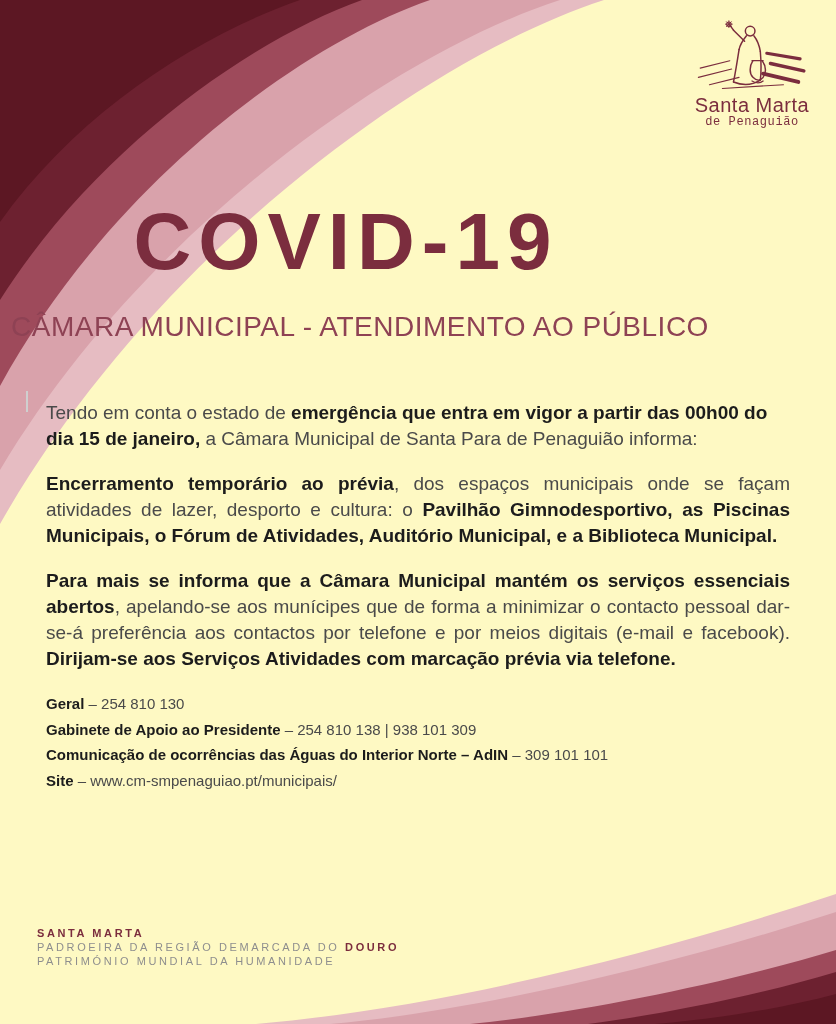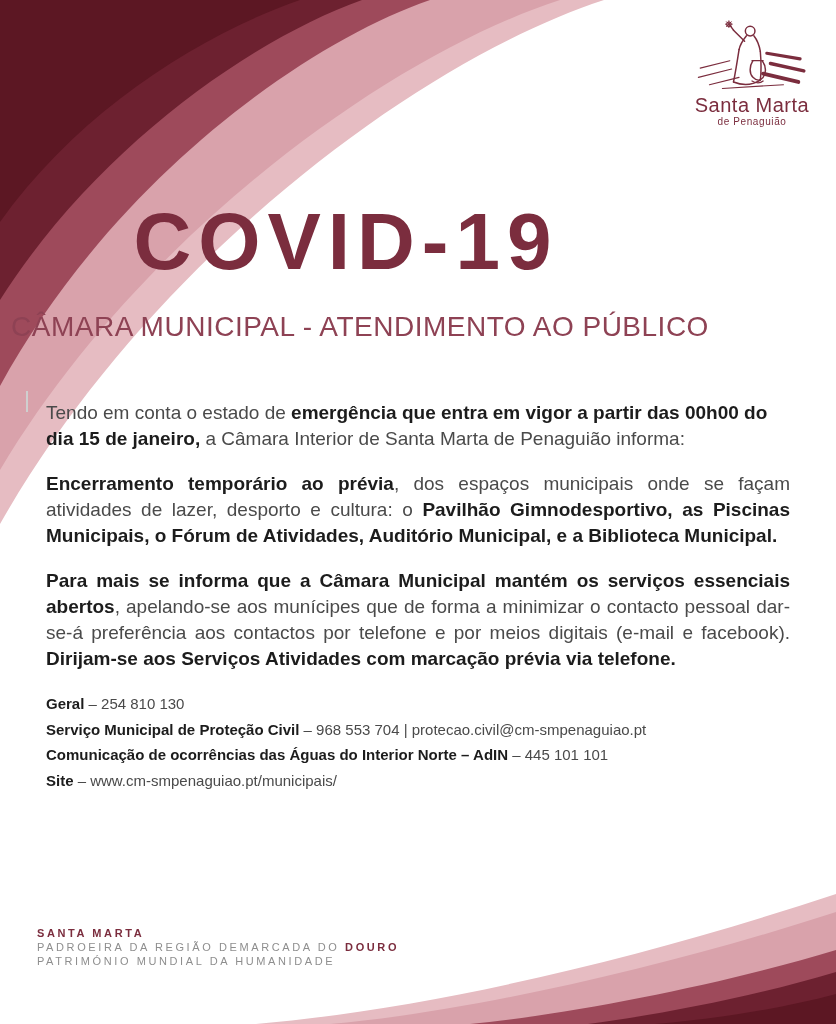--- a/index.html
+++ b/index.html
@@ -3,31 +3,31 @@
 <meta charset="utf-8">
 <style>
   :root{
     --dark:#5c1723; --dark2:#6d2130; --mid:#9e4a5b;
     --pink:#d9a2ab; --pinklight:#e6bcc2;
     --title:#7b2d3e; --subtitle:#8e4254;
     --body:#4a4a4a; --bodybold:#1c1c1c; --gray:#8e8e8e;
   }
   *{margin:0;padding:0;box-sizing:border-box;}
   html,body{background:#e8e8e8;font-family:"Liberation Sans","DejaVu Sans",sans-serif;}
-  .poster{position:relative;width:836px;height:1024px;margin:0 auto;background:#ffffff;overflow:hidden;}
+  .poster{position:relative;width:836px;height:1024px;margin:0 auto;background:#fef9c3;overflow:hidden;}
   .deco{position:absolute;left:0;width:836px;pointer-events:none;}
   .deco.top{top:0;height:530px;}
   .deco.bottom{bottom:0;height:200px;}
   .f-dark{fill:var(--dark);} .f-dark2{fill:var(--dark2);} .f-mid{fill:var(--mid);}
   .f-pink{fill:var(--pink);} .f-pinklight{fill:var(--pinklight);}
 
   .logo{position:absolute;left:672px;top:20px;width:160px;text-align:center;color:var(--title);}
   .logo svg{display:block;margin:0 auto;}
   .logo .name{font-size:20px;letter-spacing:.5px;line-height:22px;}
-  .logo .region{font-size:10px;letter-spacing:.6px;line-height:12px;}
+  .logo .region{font-size:12px;letter-spacing:.6px;line-height:12px;font-family:Liberation Mono, monospace;}
 
   .title{position:absolute;left:0;top:196px;width:692px;text-align:center;
     font-size:80px;font-weight:bold;letter-spacing:7px;line-height:92px;color:var(--title);}
   .subtitle{position:absolute;left:0;top:311px;width:720px;text-align:center;
     font-size:28px;font-weight:normal;letter-spacing:.5px;color:var(--subtitle);}
 
   .tick{position:absolute;left:26px;top:391px;width:2px;height:21px;background:#cfcfcf;}
 
   .body{position:absolute;left:46px;top:400px;width:744px;color:var(--body);
     font-size:19px;line-height:26px;}
@@ -94,28 +94,28 @@
     <div class="name">Santa Marta</div>
     <div class="region">de Penaguião</div>
   </div>
 
   <h1 class="title">COVID-19</h1>
   <h2 class="subtitle">CÂMARA MUNICIPAL - ATENDIMENTO AO PÚBLICO</h2>
 
   <div class="tick"></div>
 
   <div class="body">
-    <p><span>Tendo em conta o estado de </span><span class="b">emergência que entra em vigor a partir das 00h00 do dia 15 de janeiro,</span><span> a Câmara Interior de Santa Marta de Penaguião informa:</span></p>
+    <p><span>Tendo em conta o estado de </span><span class="b">emergência que entra em vigor a partir das 00h00 do dia 15 de janeiro,</span><span> a Câmara Municipal de Santa Para de Penaguião informa:</span></p>
     <p class="just"><span class="b">Encerramento temporário ao prévia</span><span>, dos espaços municipais onde se façam atividades de lazer, desporto e cultura: o </span><span class="b">Pavilhão Gimnodesportivo, as Piscinas Municipais, o Fórum de Atividades, Auditório Municipal, e a Biblioteca Municipal.</span></p>
     <p class="just"><span class="b">Para mais se informa que a Câmara Municipal mantém os serviços essenciais abertos</span><span>, apelando-se aos munícipes que de forma a minimizar o contacto pessoal dar-se-á preferência aos contactos por telefone e por meios digitais (e-mail e facebook). </span><span class="b">Dirijam-se aos Serviços Atividades com marcação prévia via telefone.</span></p>
 
     <div class="contacts">
       <div class="line"><span class="b">Geral</span><span> – 254 810 130</span></div>
-      <div class="line"><span class="b">Serviço Municipal de Proteção Civil</span><span> – 968 553 704 | protecao.civil@cm-smpenaguiao.pt</span></div>
-      <div class="line"><span class="b">Comunicação de ocorrências das Águas do Interior Norte – AdIN</span><span> – 445 101 101</span></div>
+      <div class="line"><span class="b">Gabinete de Apoio ao Presidente</span><span> – 254 810 138 | 938 101 309</span></div>
+      <div class="line"><span class="b">Comunicação de ocorrências das Águas do Interior Norte – AdIN</span><span> – 309 101 101</span></div>
       <div class="line"><span class="b">Site</span><span> – www.cm-smpenaguiao.pt/municipais/</span></div>
     </div>
   </div>
 
   <div class="footer">
     <div><span class="b">SANTA MARTA</span></div>
     <div><span>PADROEIRA DA REGIÃO DEMARCADA DO </span><span class="b">DOURO</span></div>
     <div><span>PATRIMÓNIO MUNDIAL DA HUMANIDADE</span></div>
   </div>
 

